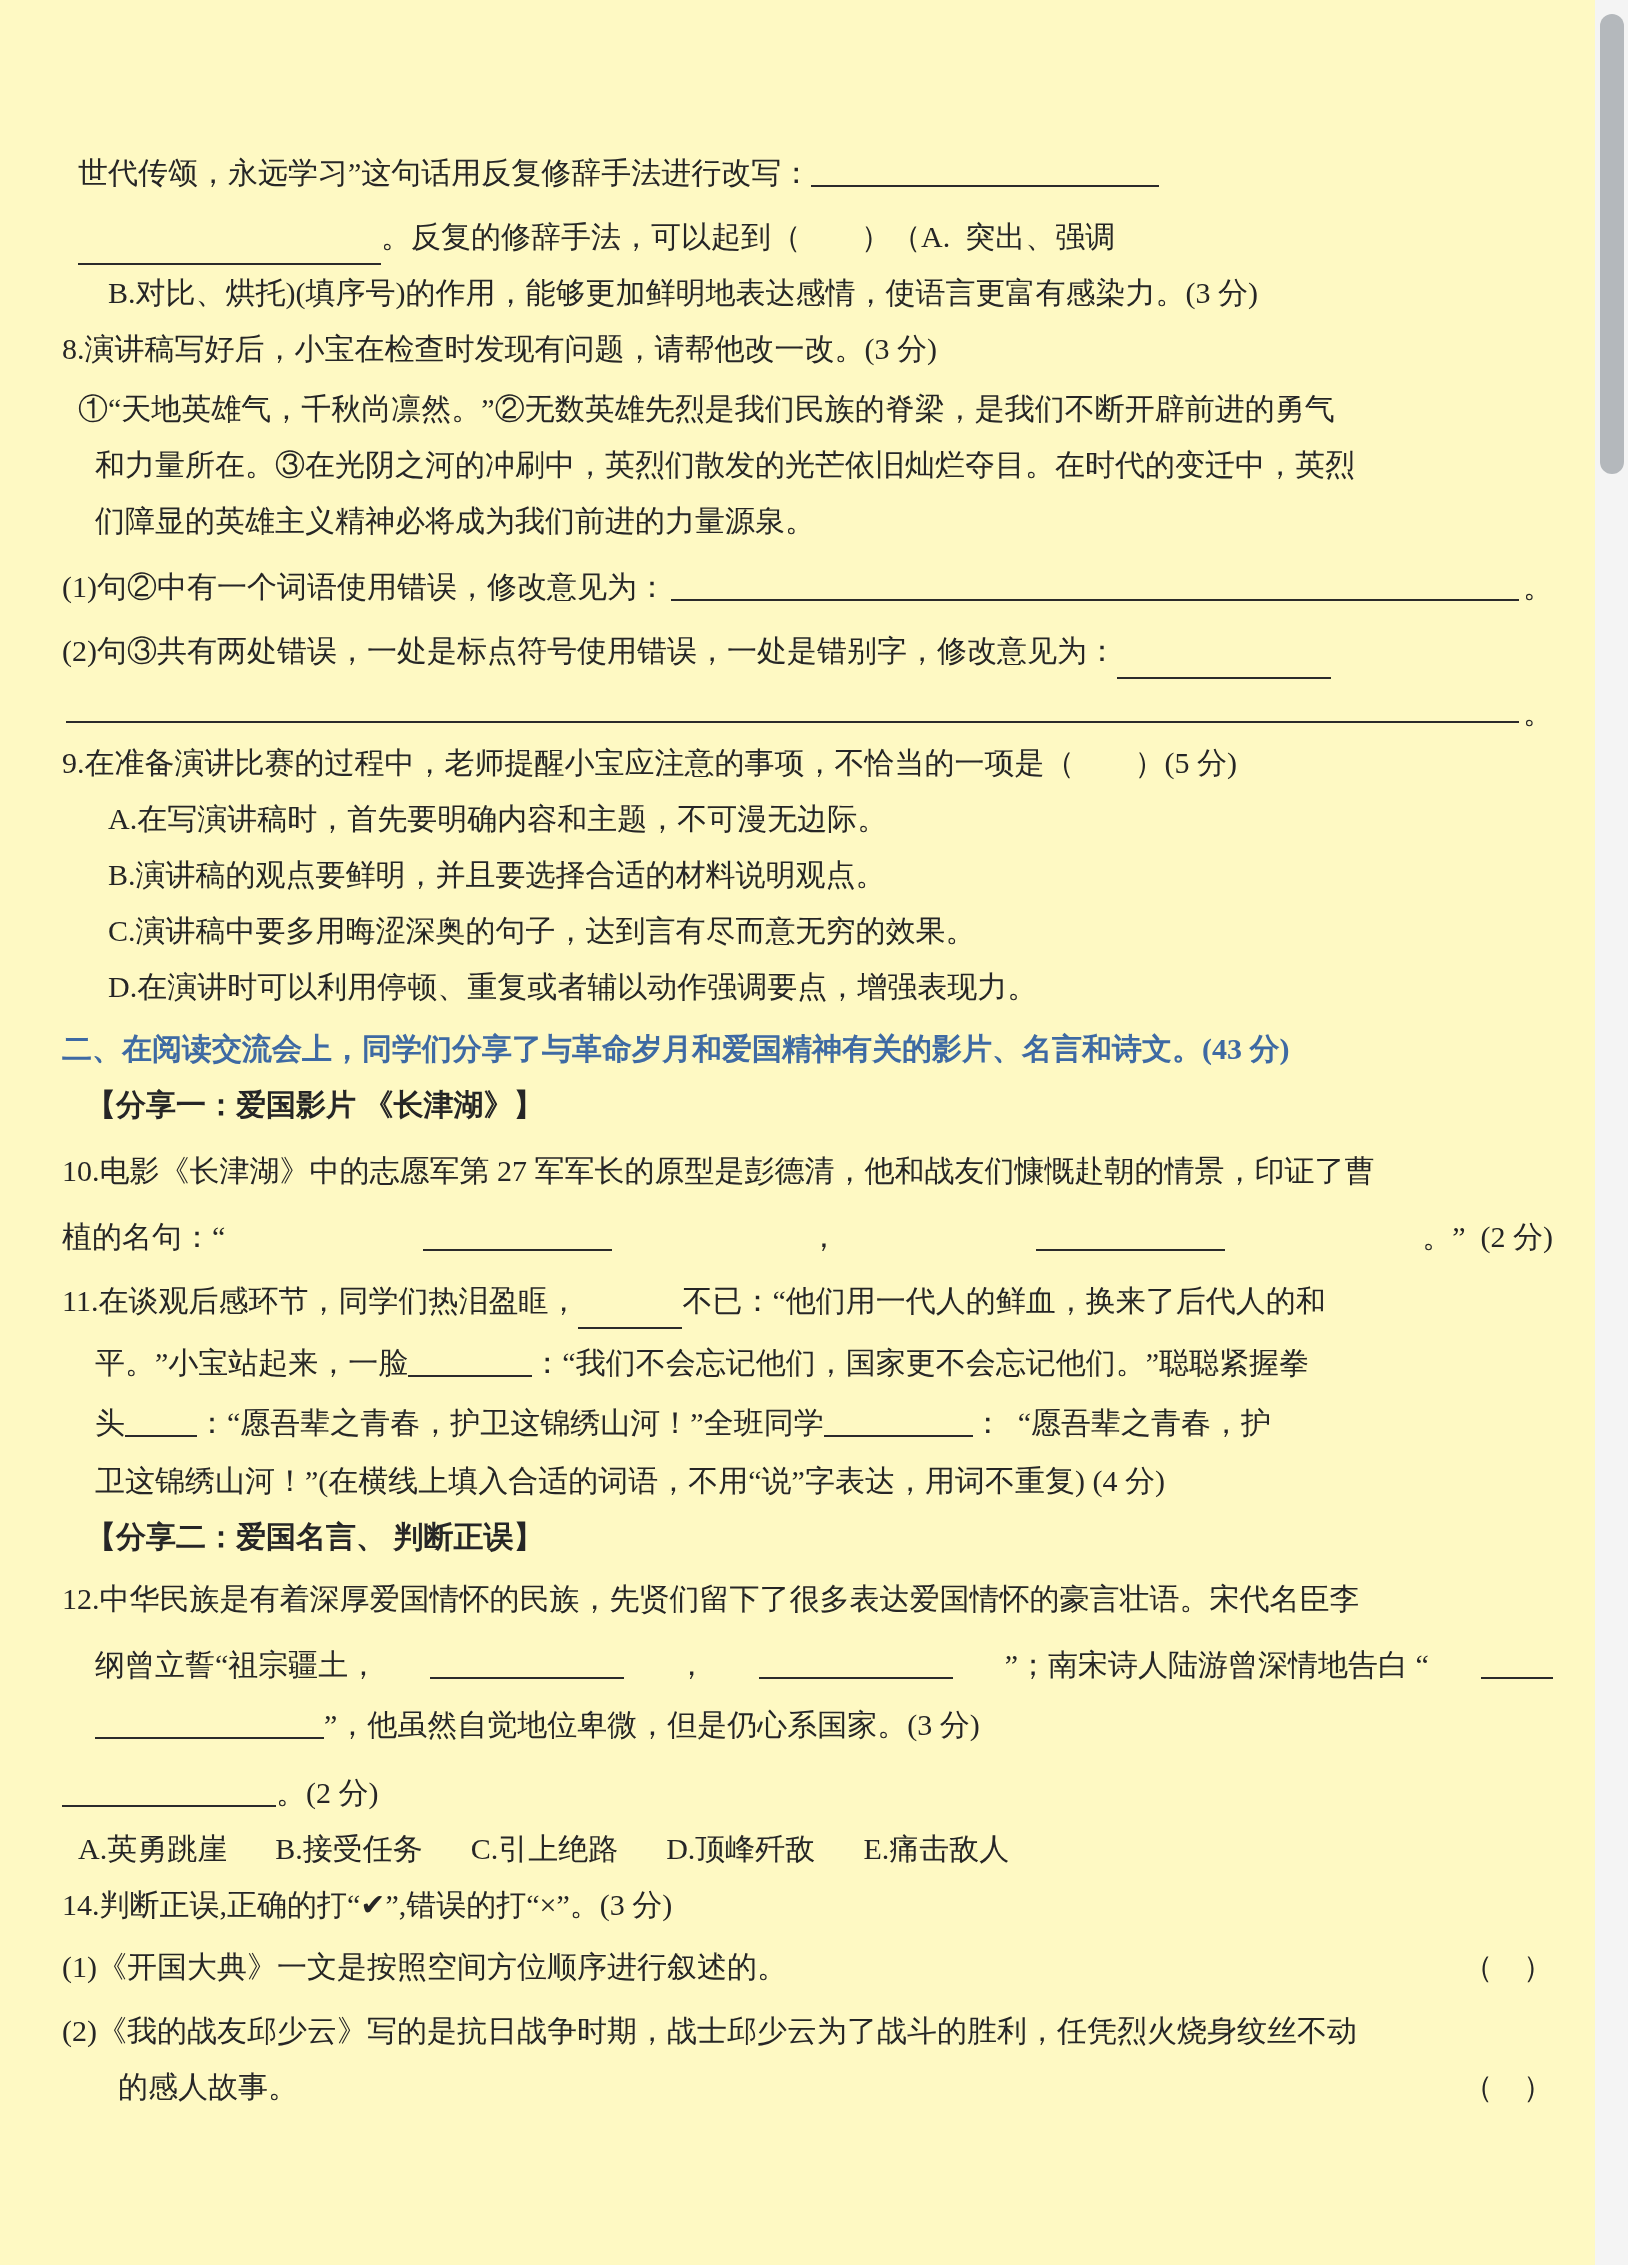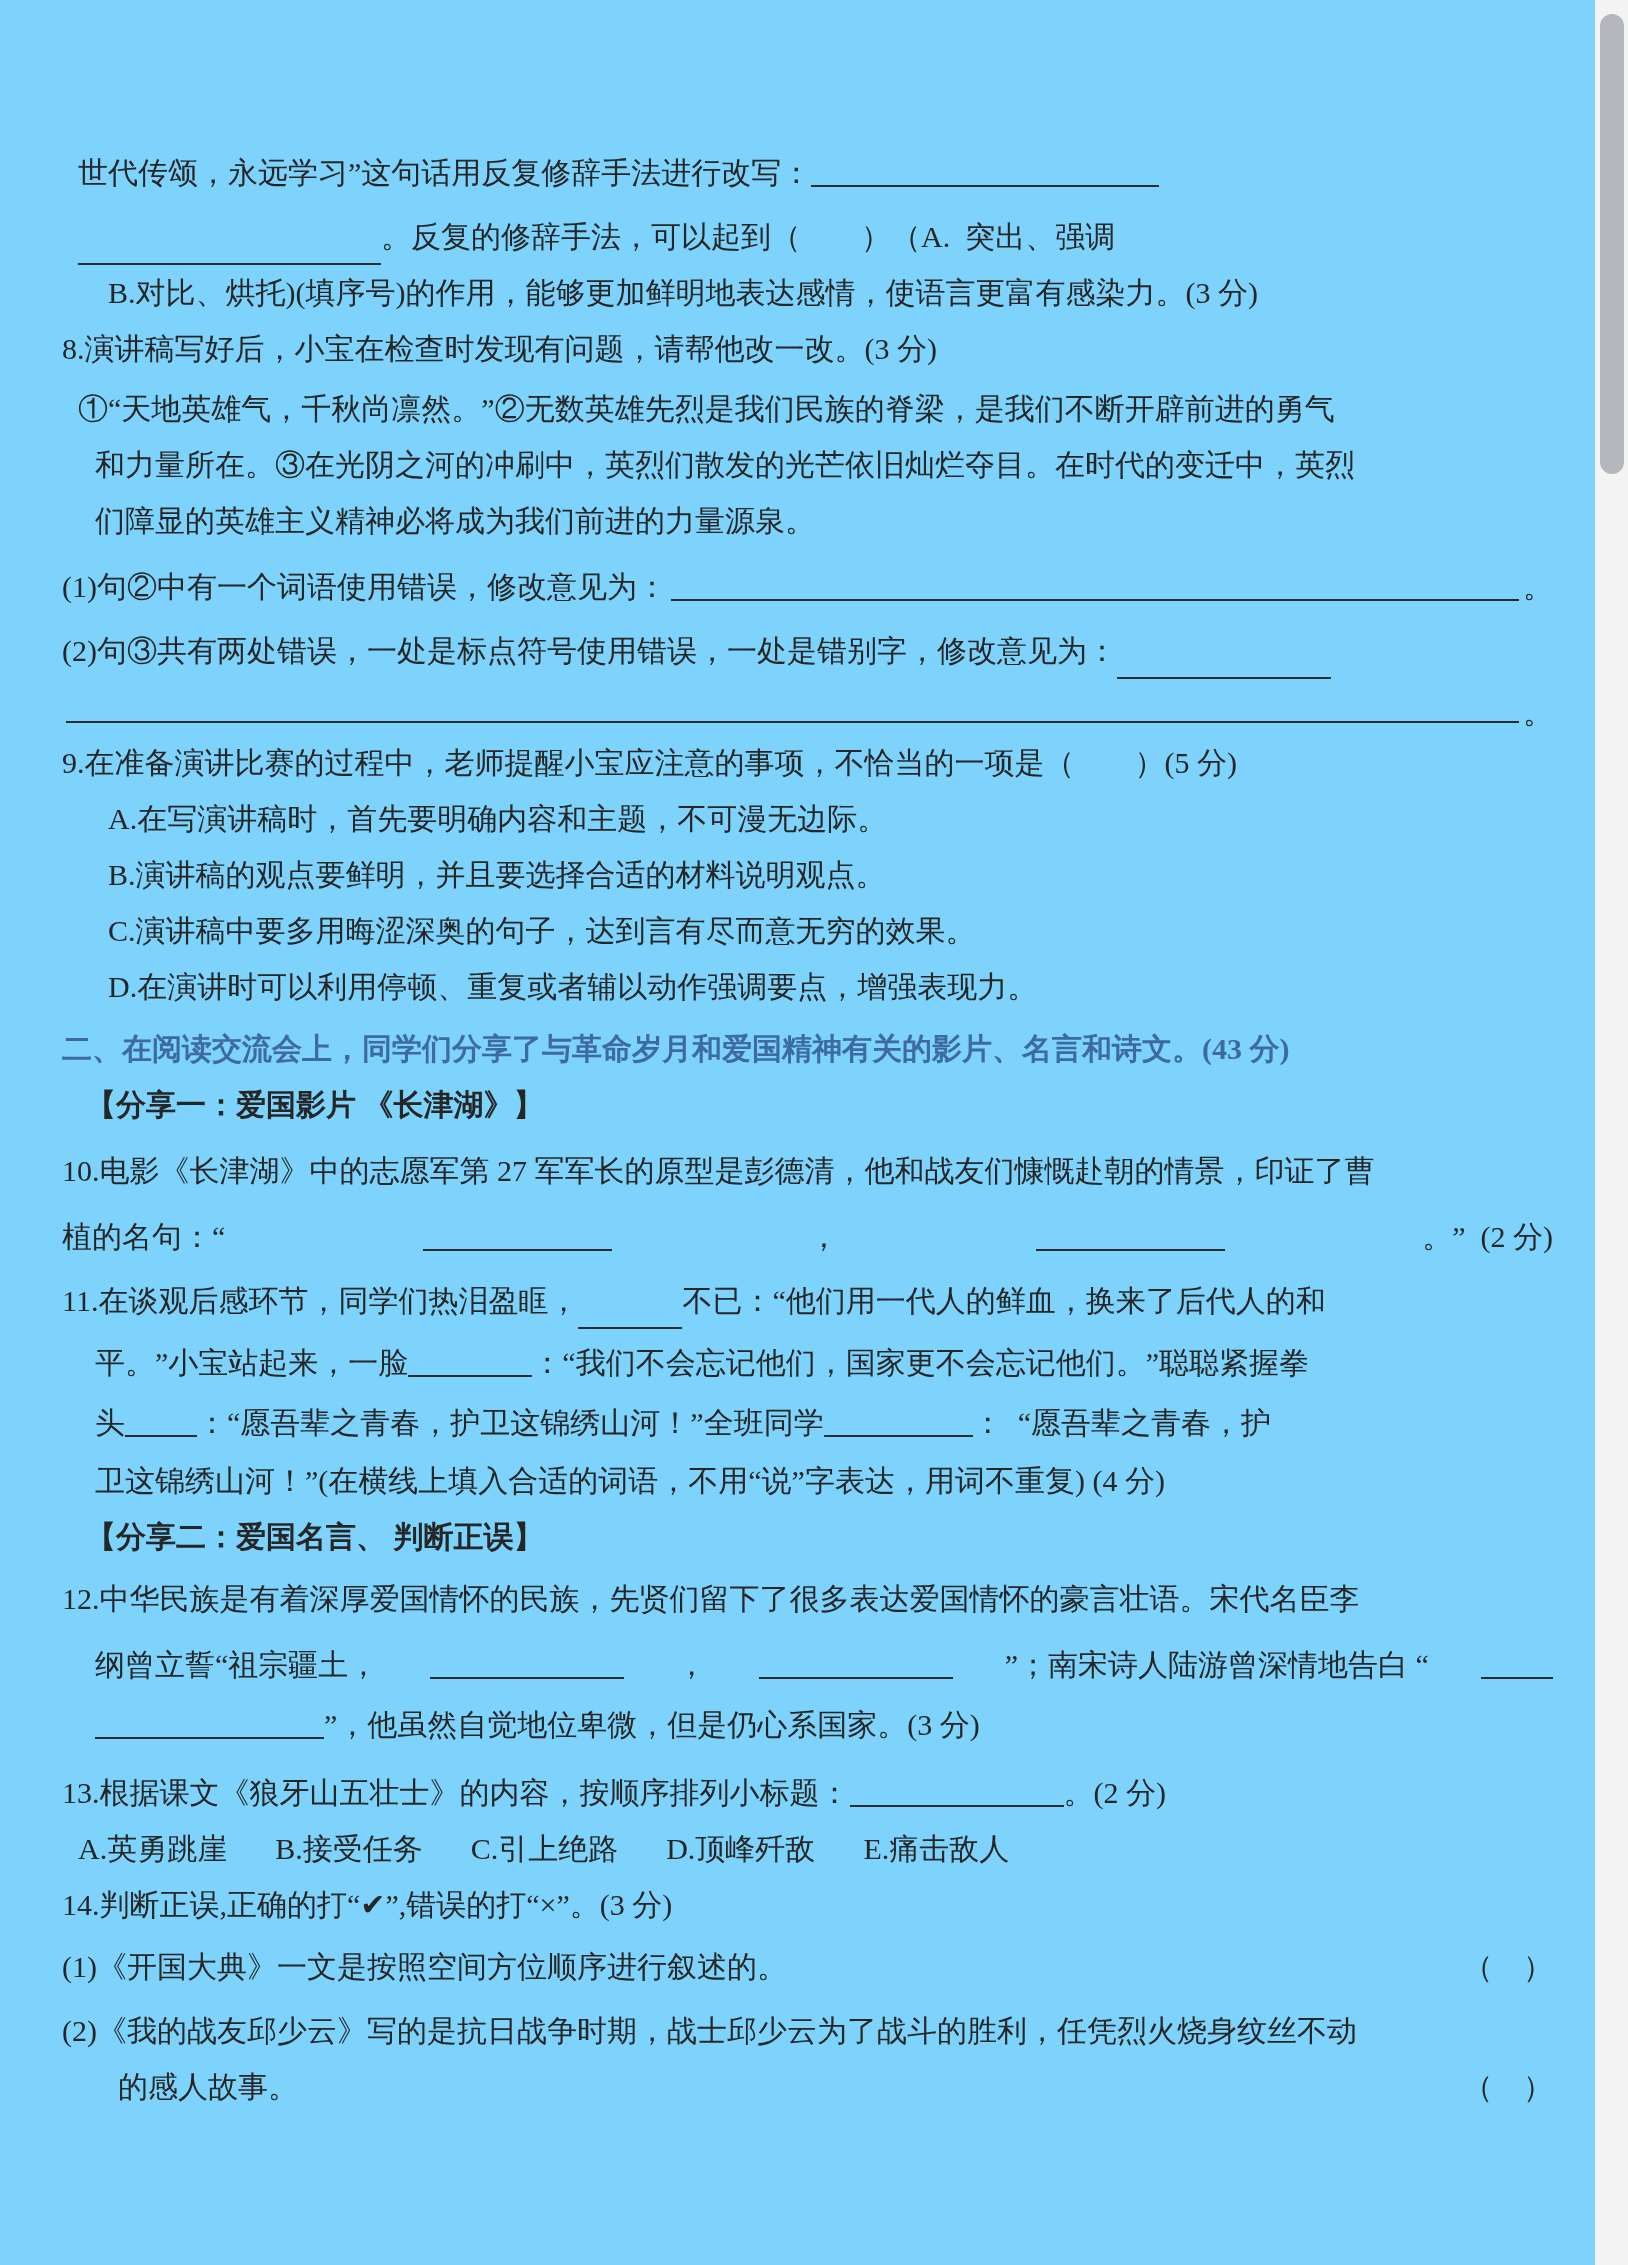--- a/index.html
+++ b/index.html
@@ -1,19 +1,19 @@
 <!DOCTYPE html>
 <html><head>
 <meta charset="utf-8">
 <style>
   html,body{margin:0;padding:0;background:#ffffff;}
   .page{
     position:relative;
     width:1629px;height:2266px;
-    background:#7dd3fc;
+    background:#fef9c3;
     overflow:hidden;
     font-family:"Liberation Serif","DejaVu Serif",serif;
     color:#262626;
     font-size:30px;
   }
   .doc{
     position:absolute;top:0;left:0;
     width:1629px;
     padding:145px 76px 0 62px;
     box-sizing:border-box;
@@ -166,21 +166,20 @@
       <span class="bk w195"></span>
       <span>”；南宋诗人陆游曾深情地告白 “</span>
       <span class="bk w72"></span>
     </div>
     <div class="ln ind mt4">
       <span class="bk w230"></span>
       <span>”，他虽然自觉地位卑微，但是仍心系国家。(3 分)</span>
     </div>
 
     <div class="ln mt12">
-      <span>13.根据课文《狼牙山五壮士》的内容，按顺序排列小标题：</span>
       <span class="bk w215"></span>
       <span>。(2 分)</span>
     </div>
     <div class="ln ind3 optrow">
       <span>A.英勇跳崖</span>
       <span>B.接受任务</span>
       <span>C.引上绝路</span>
       <span>D.顶峰歼敌</span>
       <span>E.痛击敌人</span>
     </div>

